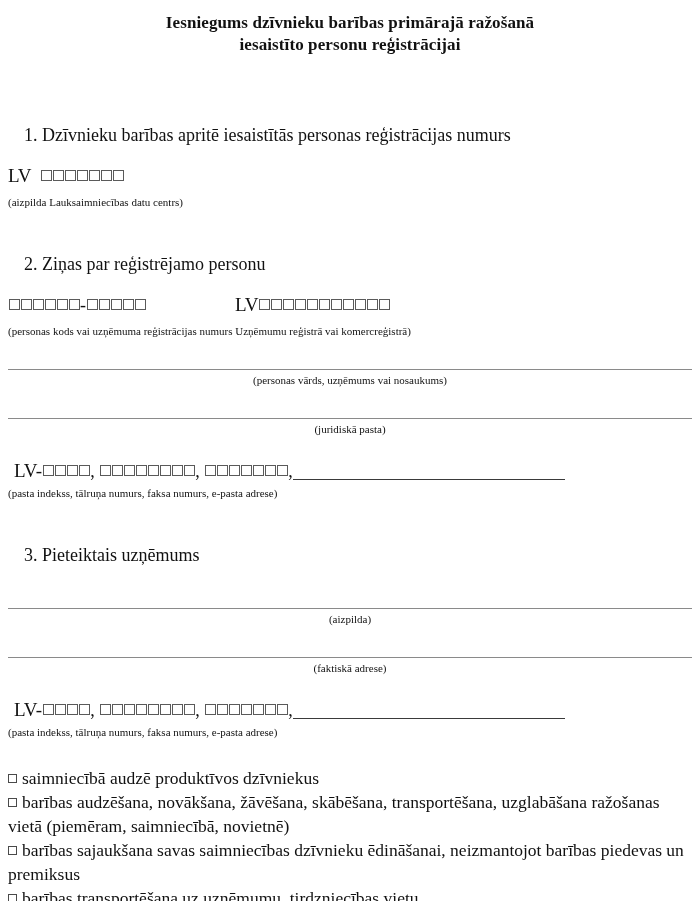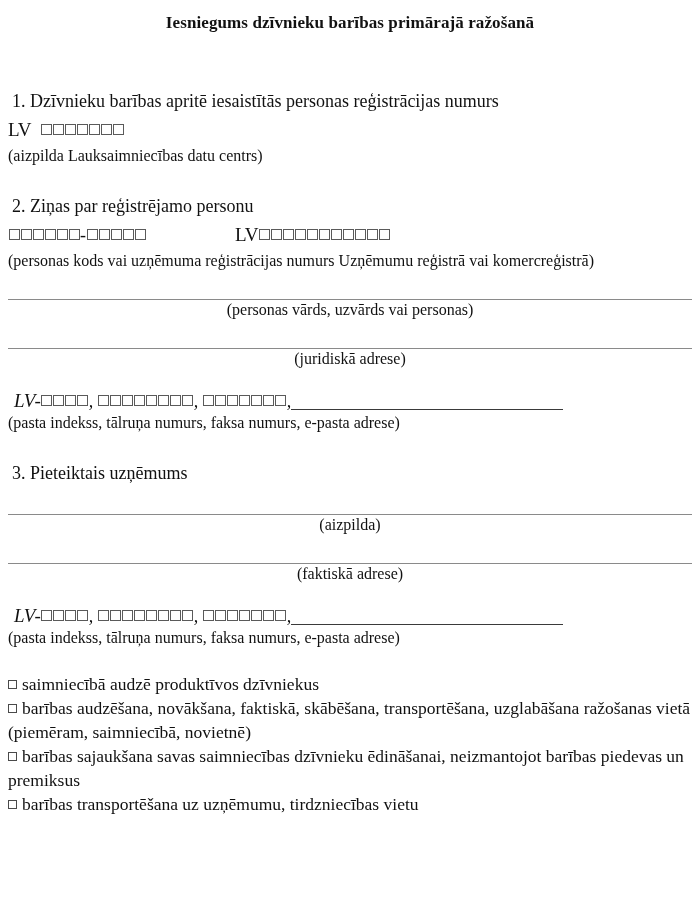--- a/index.html
+++ b/index.html
@@ -33,24 +33,24 @@
     padding: 0 20px;
   }
   .doc-title .tl {
     display: block;
   }
 
   
   .q {
     font-size: 18px;
     line-height: 25px;
-    margin: 4px;
+    margin: 16px;
   }
   .note {
-    font-size: 16px;
+    font-size: 11px;
     line-height: 20px;
     margin: 0;
   }
   .centered {
     text-align: center;
   }
 
   
   .boxrun {
     font-size: 18px;
@@ -107,29 +107,30 @@
     vertical-align: 1px;
     background: #fff;
   }
 
   
   .sp4  { height: 4px; }
   .sp20 { height: 20px; }
   .sp24 { height: 24px; }
   .sp28 { height: 28px; }
   .sp34 { height: 34px; }
-  .indent-lv { padding-left: 6px; font-style: italic; }
+  .indent-lv { padding-left: 6px; }
 </style>
 </head>
 <body>
 
 <div class="page">
 
   <div class="doc-title">
     <span class="tl">Iesniegums dzīvnieku barības primārajā ražošanā</span>
+    <span class="tl">iesaistīto personu reģistrācijai</span>
   </div>
 
   <div class="sp34"></div>
 
   <div class="q">1. Dzīvnieku barības apritē iesaistītās personas reģistrācijas numurs</div>
 
   <div class="boxrun">
     <span class="lv">LV</span>
     <span>&nbsp;<span class="bx"></span><span class="bx"></span><span class="bx"></span><span class="bx"></span><span class="bx"></span><span class="bx"></span><span class="bx"></span></span>
   </div>
@@ -148,26 +149,26 @@
     <span class="lv">LV</span><span><span class="bx"></span><span class="bx"></span><span class="bx"></span><span class="bx"></span><span class="bx"></span><span class="bx"></span><span class="bx"></span><span class="bx"></span><span class="bx"></span><span class="bx"></span><span class="bx"></span></span>
   </div>
 
   <div class="sp4"></div>
 
   <div class="note">(personas kods vai uzņēmuma reģistrācijas numurs Uzņēmumu reģistrā vai komercreģistrā)</div>
 
   <div class="sp28"></div>
 
   <hr class="rule">
-  <div class="note centered">(personas vārds, uzvārds vai personas)</div>
+  <div class="note centered">(personas vārds, uzņēmums vai nosaukums)</div>
 
   <div class="sp28"></div>
 
   <hr class="rule">
-  <div class="note centered">(juridiskā adrese)</div>
+  <div class="note centered">(juridiskā pasta)</div>
 
   <div class="sp20"></div>
 
   <div class="boxrun indent-lv">
     <span class="lv">LV-</span><span><span class="bx"></span><span class="bx"></span><span class="bx"></span><span class="bx"></span></span><span class="sep">,</span>
     <span><span class="bx"></span><span class="bx"></span><span class="bx"></span><span class="bx"></span><span class="bx"></span><span class="bx"></span><span class="bx"></span><span class="bx"></span></span><span class="sep">,</span>
     <span><span class="bx"></span><span class="bx"></span><span class="bx"></span><span class="bx"></span><span class="bx"></span><span class="bx"></span><span class="bx"></span></span><span class="sep">,</span><span class="fill-line" style="width:272px"></span>
   </div>
 
   <div class="note">(pasta indekss, tālruņa numurs, faksa numurs, e-pasta adrese)</div>
@@ -199,21 +200,21 @@
   <div class="sp20"></div>
 
 
   <div class="sp4"></div>
 
   <div>
     <div class="chk-item">
       <span class="cbx"></span><span>saimniecībā audzē produktīvos dzīvniekus</span>
     </div>
     <div class="chk-item">
-      <span class="cbx"></span><span>barības audzēšana, novākšana, faktiskā, skābēšana, transportēšana, uzglabāšana ražošanas vietā (piemēram, saimniecībā, novietnē)</span>
+      <span class="cbx"></span><span>barības audzēšana, novākšana, žāvēšana, skābēšana, transportēšana, uzglabāšana ražošanas vietā (piemēram, saimniecībā, novietnē)</span>
     </div>
     <div class="chk-item">
       <span class="cbx"></span><span>barības sajaukšana savas saimniecības dzīvnieku ēdināšanai, neizmantojot barības piedevas un premiksus</span>
     </div>
     <div class="chk-item">
       <span class="cbx"></span><span>barības transportēšana uz uzņēmumu, tirdzniecības vietu</span>
     </div>
   </div>
 
 </div>

